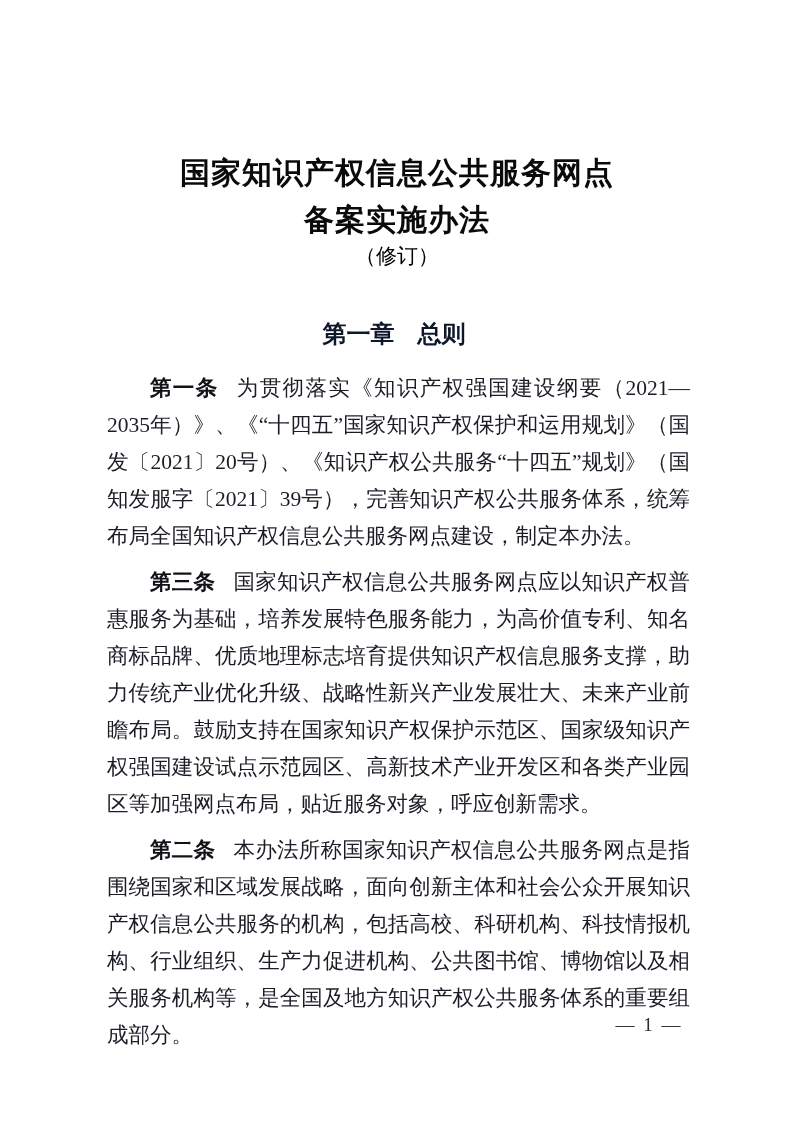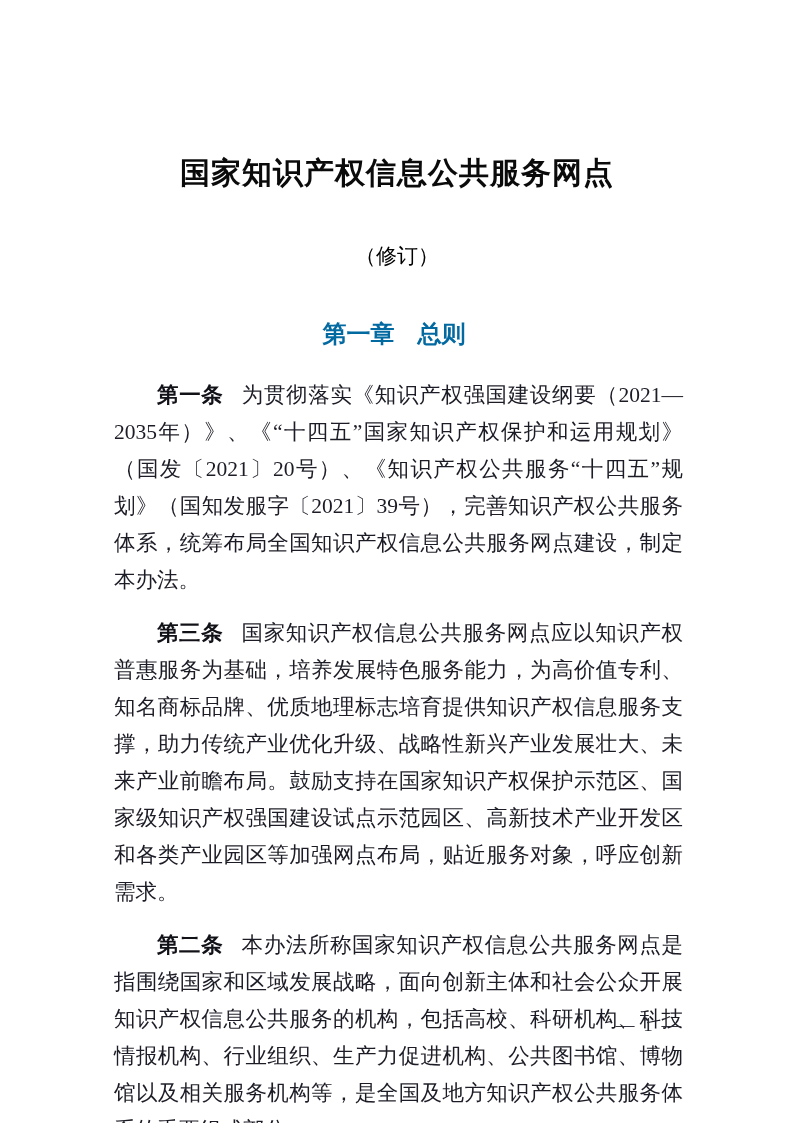--- a/index.html
+++ b/index.html
@@ -46,34 +46,34 @@
     position: absolute;
     top: 318px;
     left: 0;
     right: 6px;
     margin: 0;
     text-align: center;
     font-family: "Liberation Sans", "DejaVu Sans", sans-serif;
     font-weight: bold;
     font-size: 24px;
     line-height: 32px;
-    color: #0369a1;
+    color: #0f172a;
   }
   .chapter-gap { display: inline-block; width: 0.95em; }
   .doc-body {
     position: absolute;
     top: 361px;
     left: 97px;
     width: 601px;
     font-size: 21.5px;
     line-height: 37px;
     text-align: justify;
   }
   .article {
-    margin: 16px;
+    margin: 9px;
     text-indent: 2em;
   }
   .article-number {
     font-family: "Liberation Sans", "DejaVu Sans", sans-serif;
     font-weight: bold;
     color: #111118;
     margin-right: 0.85em;
   }
   .page-number {
     position: absolute;
@@ -88,20 +88,21 @@
     white-space: nowrap;
   }
 </style>
 </head>
 <body>
 
 <div class="page">
 
   <h1 class="doc-title">
     <span class="title-line">国家知识产权信息公共服务网点</span>
+    <span class="title-line">备案实施办法</span>
   </h1>
 
   <div class="doc-subtitle">（修订）</div>
 
   <h2 class="chapter-heading">
     <span>第一章</span><span class="chapter-gap"></span><span>总则</span>
   </h2>
 
   <div class="doc-body">
     <p class="article">

